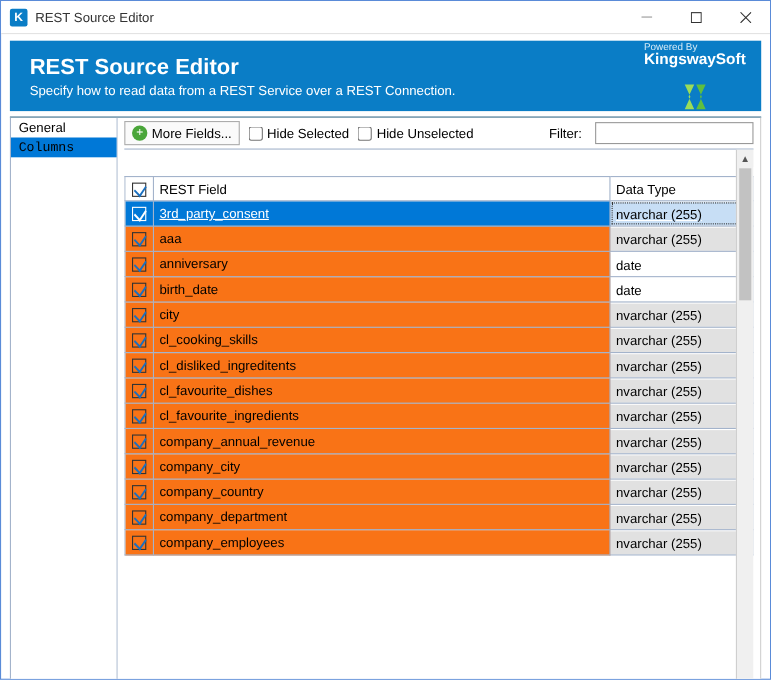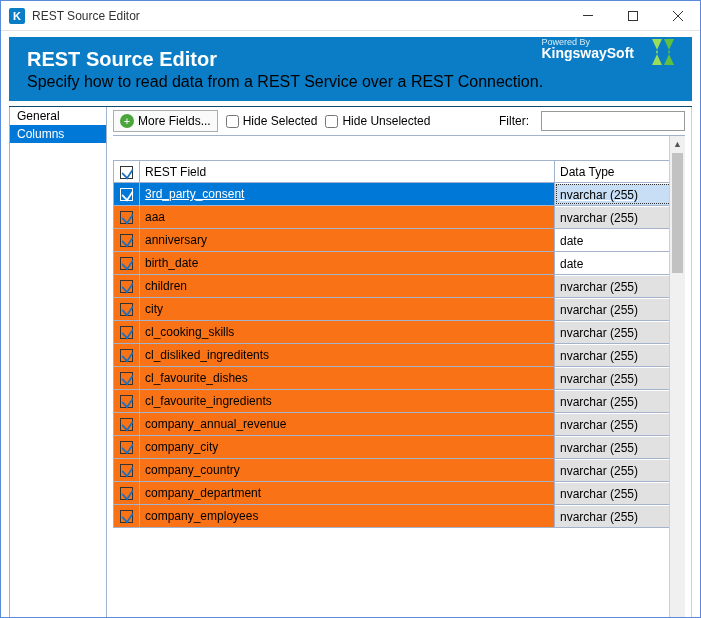--- a/index.html
+++ b/index.html
@@ -35,25 +35,26 @@
   .blue-header {
     margin: 6px 8px 0 8px;
     height: 64px;
     background: #0a7dc6;
     color: #fff;
     display: flex; align-items: center;
     padding: 0 18px;
     position: relative;
   }
   .blue-header h1 { margin: 0 0 2px 0; font-size: 20px; font-weight: 600; }
-  .blue-header p { margin: 2px 0 0 0; font-size: 16px; color: #000000; }
+  .blue-header p { margin: 2px 0 0 0; font-size: 12px; color: #ffffff; }
   .brand {
     position: absolute; right: 14px; top: 0; bottom: 0;
-    display: flex; align-items: flex-start; gap: 14px;
+    display: flex; align-items: center; gap: 14px;
     color: #fff;
+    flex-direction: column;
   }
   .brand .kws { font-size: 14px; font-weight: 600; }
   .brand .kws small { font-size: 9px; display:block; font-weight:400; margin-bottom:-2px; color:#d8ecf7;}
   .brand-logo {
     width: 30px; height: 30px;
   }
 
   
   .main {
     display: flex;
@@ -62,21 +63,21 @@
     border-top: 1px solid #0c4a6e;
   }
   .sidebar {
     width: 98px;
     border: 1px solid #a3b3cb; border-top-width:0;
     background: #fff; padding-top: 0;
   }
   .side-item {
     padding: 2px 7px; font-size: 12px;
   }
-  .side-item.sel { background: #0078d7; color: #ffffff; }
+  .side-item.sel { background: #0078d7; color: #000000; font-family: Liberation Mono, monospace; }
 
   .content {
     flex: 1;
     border: 1px solid #d0d0d0; border-left-width:0; border-top-width:0;
     display: flex; flex-direction: column;
     background:#fff;
   }
 
   
   .toolbar {
@@ -260,27 +261,20 @@
             </tr>
             <tr>
               <td class="ck-col"><span class="check"></span></td>
               <td>birth_date</td>
               <td class="dt-cell">
                 <span class="dt-btn dt-flat">date</span>
               </td>
             </tr>
             <tr>
               <td class="ck-col"><span class="check"></span></td>
-              <td>children</td>
-              <td class="dt-cell">
-                <span class="dt-btn">nvarchar (255)</span>
-              </td>
-            </tr>
-            <tr>
-              <td class="ck-col"><span class="check"></span></td>
               <td>city</td>
               <td class="dt-cell">
                 <span class="dt-btn">nvarchar (255)</span>
               </td>
             </tr>
             <tr>
               <td class="ck-col"><span class="check"></span></td>
               <td>cl_cooking_skills</td>
               <td class="dt-cell">
                 <span class="dt-btn">nvarchar (255)</span>

